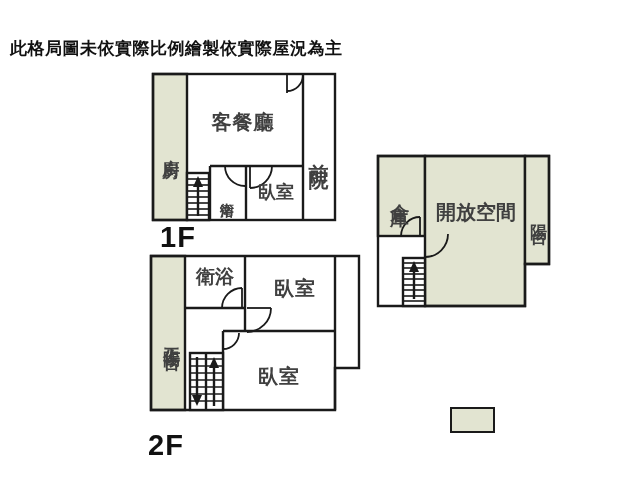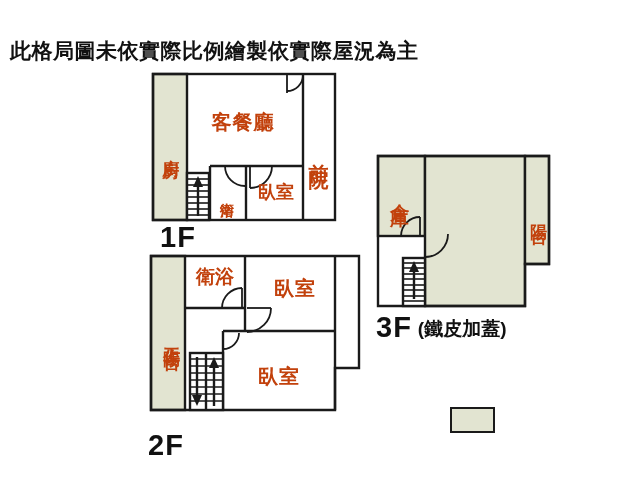--- a/index.html
+++ b/index.html
@@ -3,26 +3,26 @@
 <meta charset="utf-8">
 <style>
   html,body { margin:0; padding:0; background:#fff; }
   #stage {
     position:relative; width:640px; height:480px; background:#ffffff;
     font-family:"Liberation Sans", sans-serif; overflow:hidden;
   }
   #plan-svg { position:absolute; left:0; top:0; }
   .lbl {
     position:absolute; transform:translate(-50%,-50%);
-    font-weight:700; color:#c2410c; white-space:nowrap; line-height:1.2;
+    font-weight:700; color:#404040; white-space:nowrap; line-height:1.2;
     text-align:center;
   }
   .lbl-tl { position:absolute; font-weight:700; color:#111; white-space:nowrap; }
   .v { writing-mode:vertical-rl; text-orientation:upright; }
-  .title { font-size:21px; letter-spacing:0.5px; }
+  .title { font-size:17px; letter-spacing:0.5px; }
   .floor { font-size:29px; letter-spacing:1px; }
   .floor-note { font-size:19px; margin-left:6px; vertical-align:2px; }
   .legend-swatch {
     position:absolute; left:450px; top:407px; width:45px; height:26px;
     background:#e2e4d1; border:2px solid #1a1a1a; box-sizing:border-box;
   }
 </style>
 </head>
 <body>
 
@@ -138,21 +138,19 @@
   <div class="lbl-tl floor" style="left:160px; top:221px;">1F</div>
 
   <div class="lbl v" style="left:171px; top:338px; font-size:17px; letter-spacing:2px;">工作陽台</div>
   <div class="lbl" style="left:215px; top:277px; font-size:19px;">衛浴</div>
   <div class="lbl" style="left:295px; top:288px; font-size:20px; letter-spacing:1px;">臥室</div>
   <div class="lbl" style="left:279px; top:376px; font-size:20px; letter-spacing:1px;">臥室</div>
   <div class="lbl-tl floor" style="left:148px; top:413px;margin-top:16px;">2F</div>
 
   <div class="lbl v" style="left:399px; top:192px; font-size:19px; letter-spacing:3px;">倉庫</div>
   <div class="lbl" style="left:476px; top:212px; font-size:20px;">
+    <div>開放空間</div>
   </div>
   <div class="lbl v" style="left:538px; top:214px; font-size:17px; letter-spacing:3px;">陽台</div>
-  <div class="lbl-tl" style="left:376px; top:311px;">
-    <span class="floor">3F</span><span class="floor-note">(鐵皮加蓋)</span>
-  </div>
 
   <div class="legend-swatch"></div>
 
 </div>
 
 </body></html>

